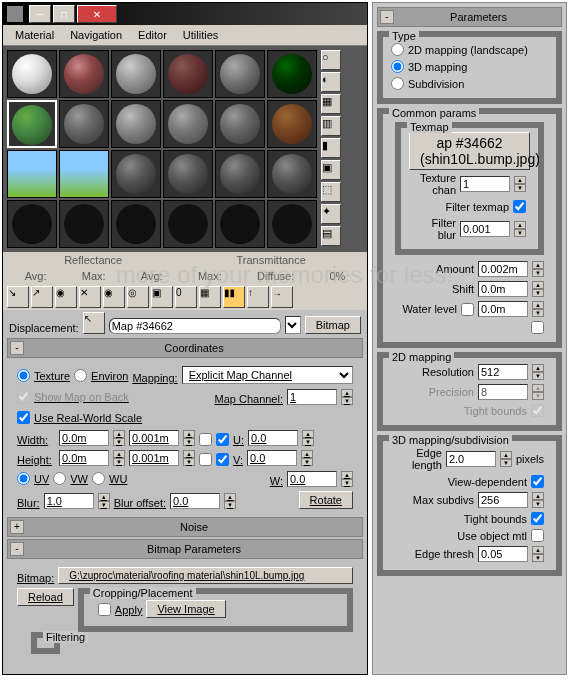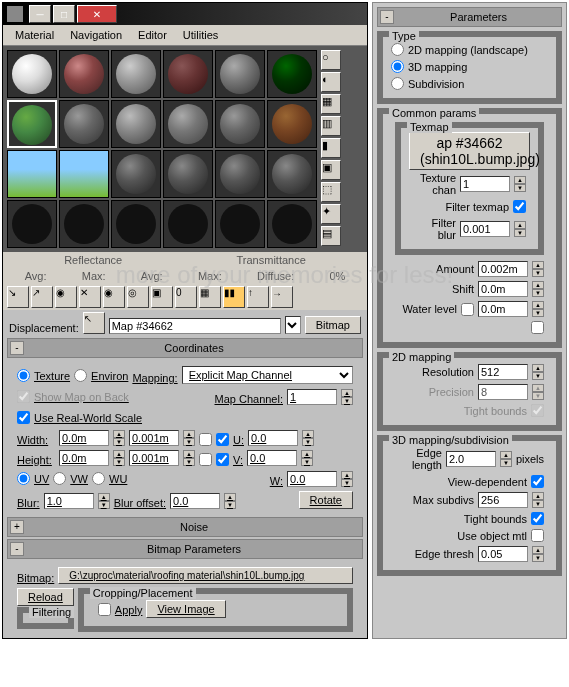--- a/index.html
+++ b/index.html
@@ -171,21 +171,21 @@
     <div class="small-btn">0</div>
     <div class="small-btn">▦</div>
     <div class="small-btn active">▮▮</div>
     <div class="small-btn">↑</div>
     <div class="small-btn">→</div>
   </div>
 
   <div class="row">
     <span class="label">Displacement:</span>
     <div class="small-btn">↖</div>
-    <input type="text" style="flex: 1 1 0%;" value="Map #34662">
+    <input type="text" style="flex: 1 1 0%; border-radius: 6px;" value="Map #34662">
     <select style="width:16px"></select>
     <button class="btn">Bitmap</button>
   </div>
 
   <div class="rollup-header">
     <div class="rollup-toggle">-</div>
     <div class="rollup-title">Coordinates</div>
   </div>
   <div class="rollup-body">
     <div class="row">
@@ -308,23 +308,23 @@
   <div class="rollup-header">
     <div class="rollup-toggle">-</div>
     <div class="rollup-title">Bitmap Parameters</div>
   </div>
   <div class="rollup-body">
     <div class="row">
       <span class="label">Bitmap:</span>
       <button class="btn" style="flex:1;text-align:left;font-size:10px">G:\zuproc\material\roofing material\shin10L.bump.jpg</button>
     </div>
     <div class="row" style="align-items:flex-start">
-      <div style="display:flex;flex-direction:column;gap:1px">
+      <div style="display:flex;flex-direction:column;gap:12px">
         <button class="btn">Reload</button>
-        <div class="fieldset" style="margin:0">
+        <div class="fieldset" style="margin:14px">
             <div class="legend">Filtering</div>
           </div>
       </div>
       <div class="fieldset" style="flex:1;margin:0">
         <div class="legend">Cropping/Placement</div>
         <div class="row">
           <label class="check-row">
               <input type="checkbox" style="">
               <span>Apply</span>
             </label>

